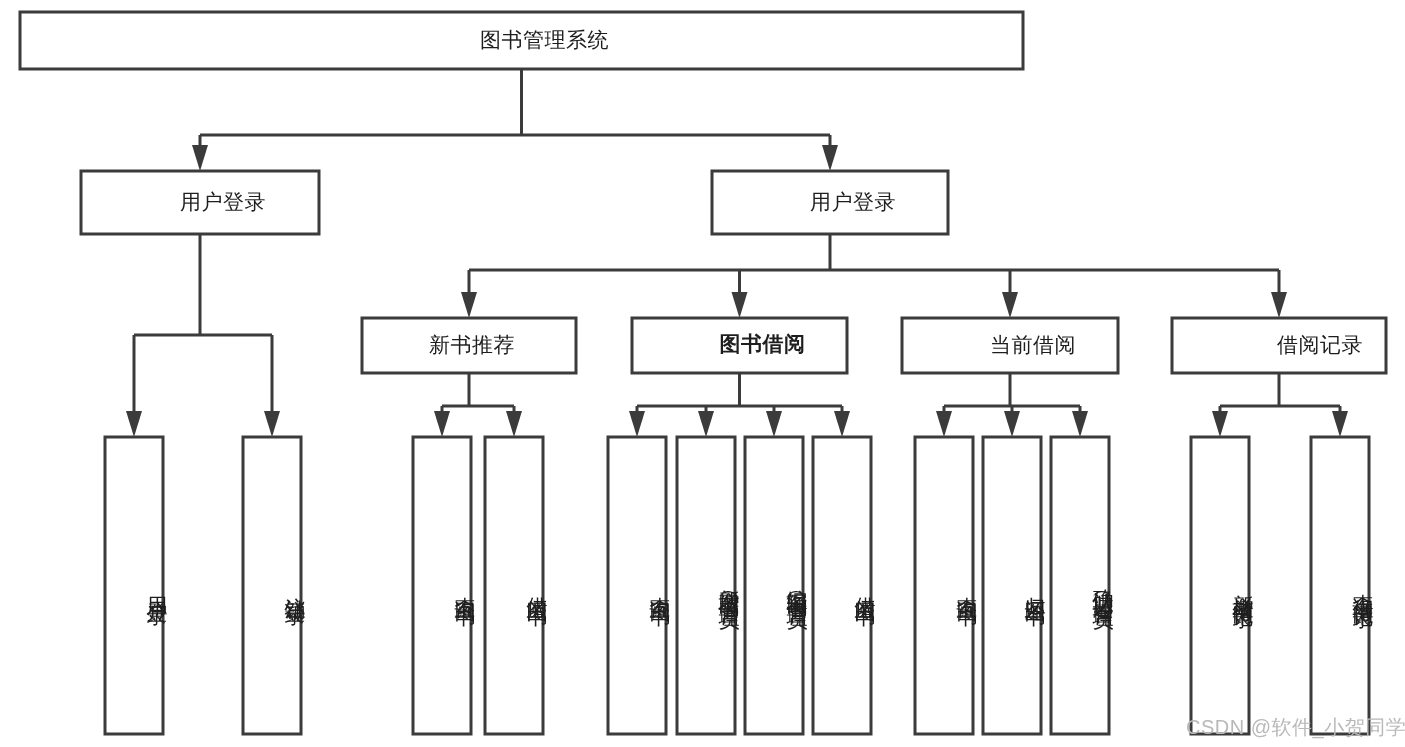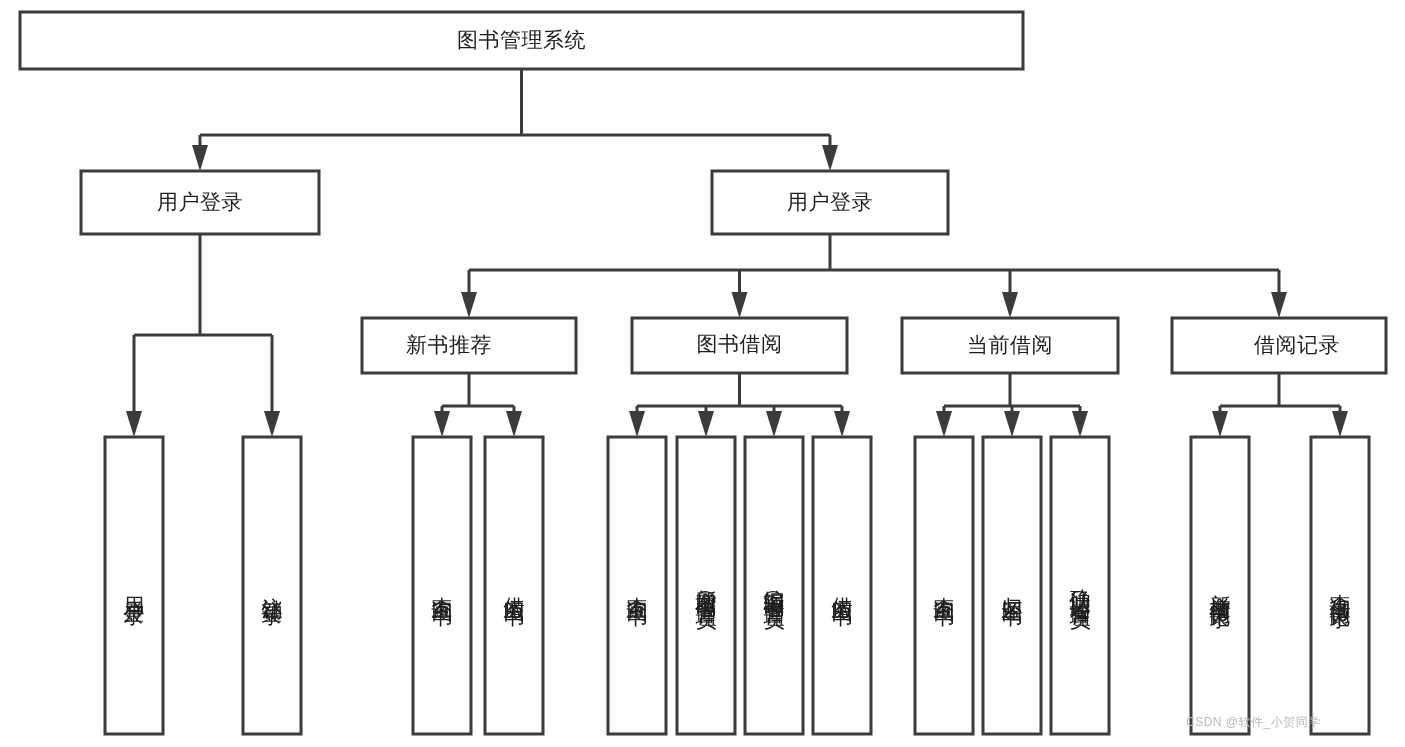--- a/index.html
+++ b/index.html
@@ -16,33 +16,34 @@
   .node-label{
     position:absolute;
     display:flex;align-items:center;justify-content:center;
     text-align:center;
     color:#1e1e1e;
     font-size:21px;
     line-height:1.15;
     letter-spacing:0.5px;
     white-space:nowrap;
     pointer-events:none;
+    padding-left:23px;
   }
   .node-label.vertical{
     writing-mode:vertical-rl;
     text-orientation:upright;
     letter-spacing:3px;
     font-size:21px;
     white-space:nowrap;
   }
   .hit{position:absolute;background:transparent;}
   #watermark{
     position:absolute;
     left:1186px;top:714px;
-    font-size:12px;
+    font-size:20px;
     color:#b9b9b9;
     letter-spacing:0.5px;
     white-space:nowrap;
     font-family:"Liberation Sans","DejaVu Sans",sans-serif;
   }
 </style>
 </head>
 <body>
 
 <div id="stage">
@@ -128,21 +129,21 @@
 
   <div id="labels">
       <div class="node-label" style="left: 20px; top: 12px; width: 1003px; height: 57px;">图书管理系统</div>
       <div class="node-label" style="left: 81px; top: 171px; width: 238px; height: 63px;">用户登录</div>
       <div class="node-label" style="left: 712px; top: 171px; width: 236px; height: 63px;">用户登录</div>
       <div class="node-label vertical" style="left: 105px; top: 437px; width: 58px; height: 297px;">用户登录</div>
       <div class="node-label vertical" style="left: 243px; top: 437px; width: 58px; height: 297px;">注销登录</div>
       <div class="node-label" style="left: 342px; top: 318px; width: 214px; height: 55px;">新书推荐</div>
       <div class="node-label vertical" style="left: 413px; top: 437px; width: 58px; height: 297px;">查询图书</div>
       <div class="node-label vertical" style="left: 485px; top: 437px; width: 58px; height: 297px;">借阅图书</div>
-      <div class="node-label" style="left: 632px; top: 318px; width: 215px; height: 53px;">图书借阅</div>
+      <div class="node-label" style="left: 632px; top: 318px; width: 215px; height: 53px; font-weight: bold;">图书借阅</div>
       <div class="node-label vertical" style="left: 608px; top: 437px; width: 58px; height: 297px;">查询图书</div>
       <div class="node-label vertical" style="left: 677px; top: 437px; width: 58px; height: 297px;">新增图书（管理员）</div>
       <div class="node-label vertical" style="left: 745px; top: 437px; width: 58px; height: 297px;">编辑图书（管理员）</div>
       <div class="node-label vertical" style="left: 813px; top: 437px; width: 58px; height: 297px;">借阅图书</div>
       <div class="node-label" style="left: 902px; top: 318px; width: 216px; height: 55px;">当前借阅</div>
       <div class="node-label vertical" style="left: 915px; top: 437px; width: 58px; height: 297px;">查询图书</div>
       <div class="node-label vertical" style="left: 983px; top: 437px; width: 58px; height: 297px;">归还图书</div>
       <div class="node-label vertical" style="left: 1051px; top: 437px; width: 58px; height: 297px;">确认归还（管理员）</div>
       <div class="node-label" style="left: 1190px; top: 318px; width: 214px; height: 55px;">借阅记录</div>
       <div class="node-label vertical" style="left: 1191px; top: 437px; width: 58px; height: 297px;">新增借阅记录</div>

